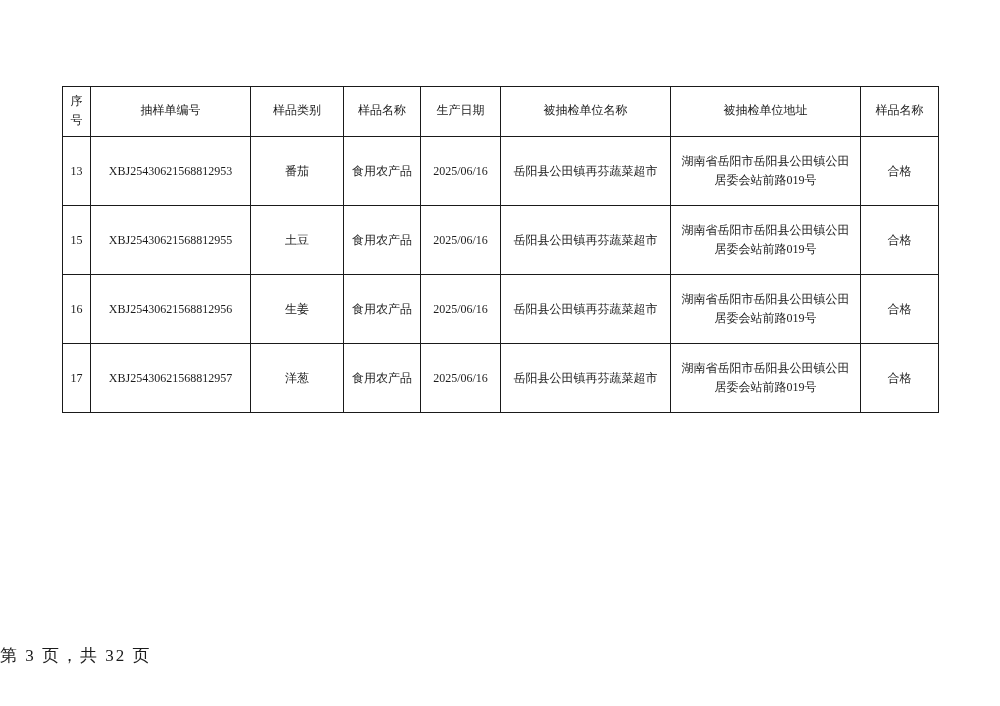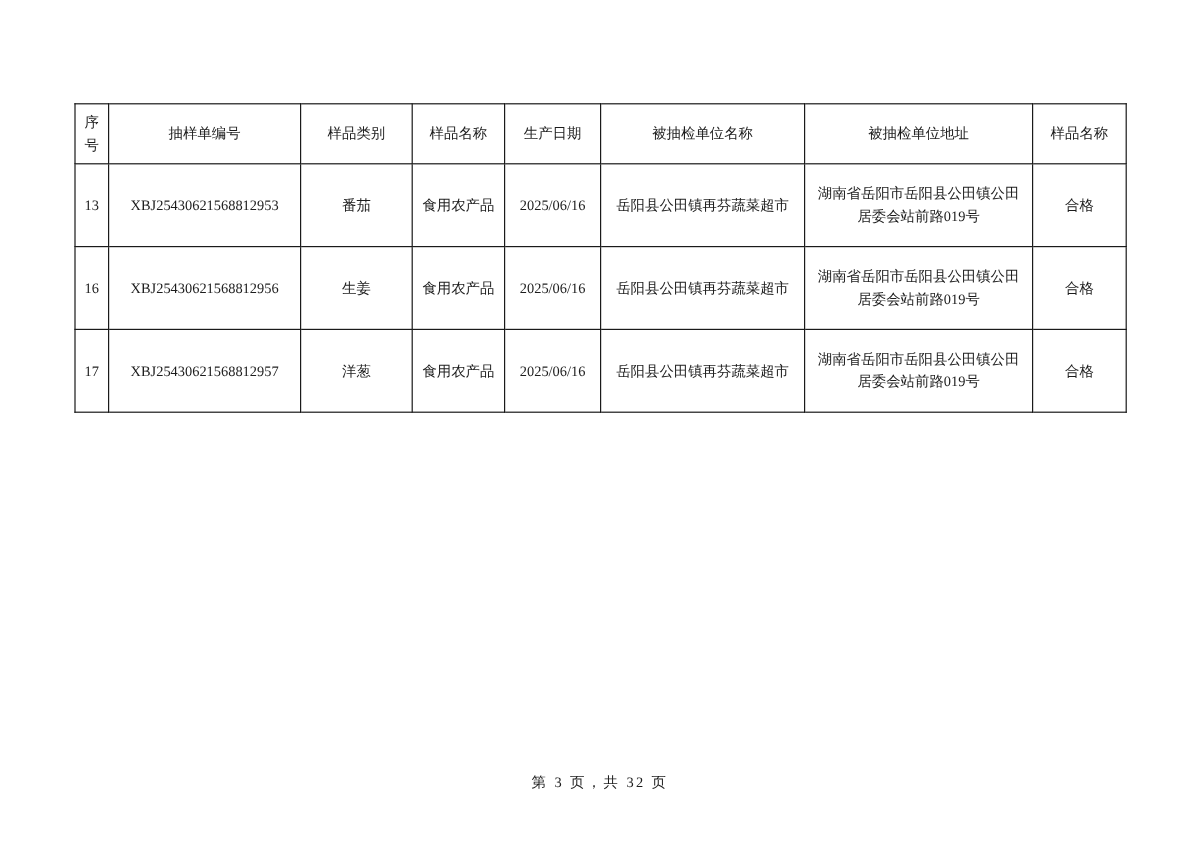--- a/index.html
+++ b/index.html
@@ -30,39 +30,39 @@
     border: 1px solid #1a1a1a;
     text-align: center;
     vertical-align: middle;
     font-weight: normal;
     font-size: 12px;
     line-height: 1.55;
     padding: 2px 6px;
     word-break: break-all;
     color: #1c1c1c;
   }
-  table.report-table thead tr { height: 50px; }
+  table.report-table thead tr { height: 50px; font-family: Liberation Mono, monospace; }
   table.report-table tbody tr { height: 69px; margin-left: 40px; }
   table.report-table thead th { border-bottom-width: 1.5px; }
   
   col.c-no       { width: 28px; }
   col.c-code     { width: 160px; }
   col.c-name     { width: 93px; }
   col.c-category { width: 77px; }
   col.c-date     { width: 80px; }
   col.c-unit     { width: 170px; }
   col.c-address  { width: 190px; }
   col.c-result   { width: 78px; }
   .footer {
     position: absolute;
     left: 0;
     top: 644px;
     width: 100%;
-    text-align: center;
-    font-size: 12px;
+    text-align: left;
+    font-size: 17px;
     letter-spacing: 2px;
     color: #1c1c1c;
   }
 </style>
 </head>
 <body>
 
 <div class="page">
 
   <table class="report-table">
@@ -93,20 +93,30 @@
           <td>13</td>
           <td>XBJ25430621568812953</td>
           <td>番茄</td>
           <td>食用农产品</td>
           <td>2025/06/16</td>
           <td>岳阳县公田镇再芬蔬菜超市</td>
           <td>湖南省岳阳市岳阳县公田镇公田居委会站前路019号</td>
           <td>合格</td>
         </tr>
         <tr>
+          <td>15</td>
+          <td>XBJ25430621568812955</td>
+          <td>土豆</td>
+          <td>食用农产品</td>
+          <td>2025/06/16</td>
+          <td>岳阳县公田镇再芬蔬菜超市</td>
+          <td>湖南省岳阳市岳阳县公田镇公田居委会站前路019号</td>
+          <td>合格</td>
+        </tr>
+        <tr>
           <td>16</td>
           <td>XBJ25430621568812956</td>
           <td>生姜</td>
           <td>食用农产品</td>
           <td>2025/06/16</td>
           <td>岳阳县公田镇再芬蔬菜超市</td>
           <td>湖南省岳阳市岳阳县公田镇公田居委会站前路019号</td>
           <td>合格</td>
         </tr>
         <tr>

